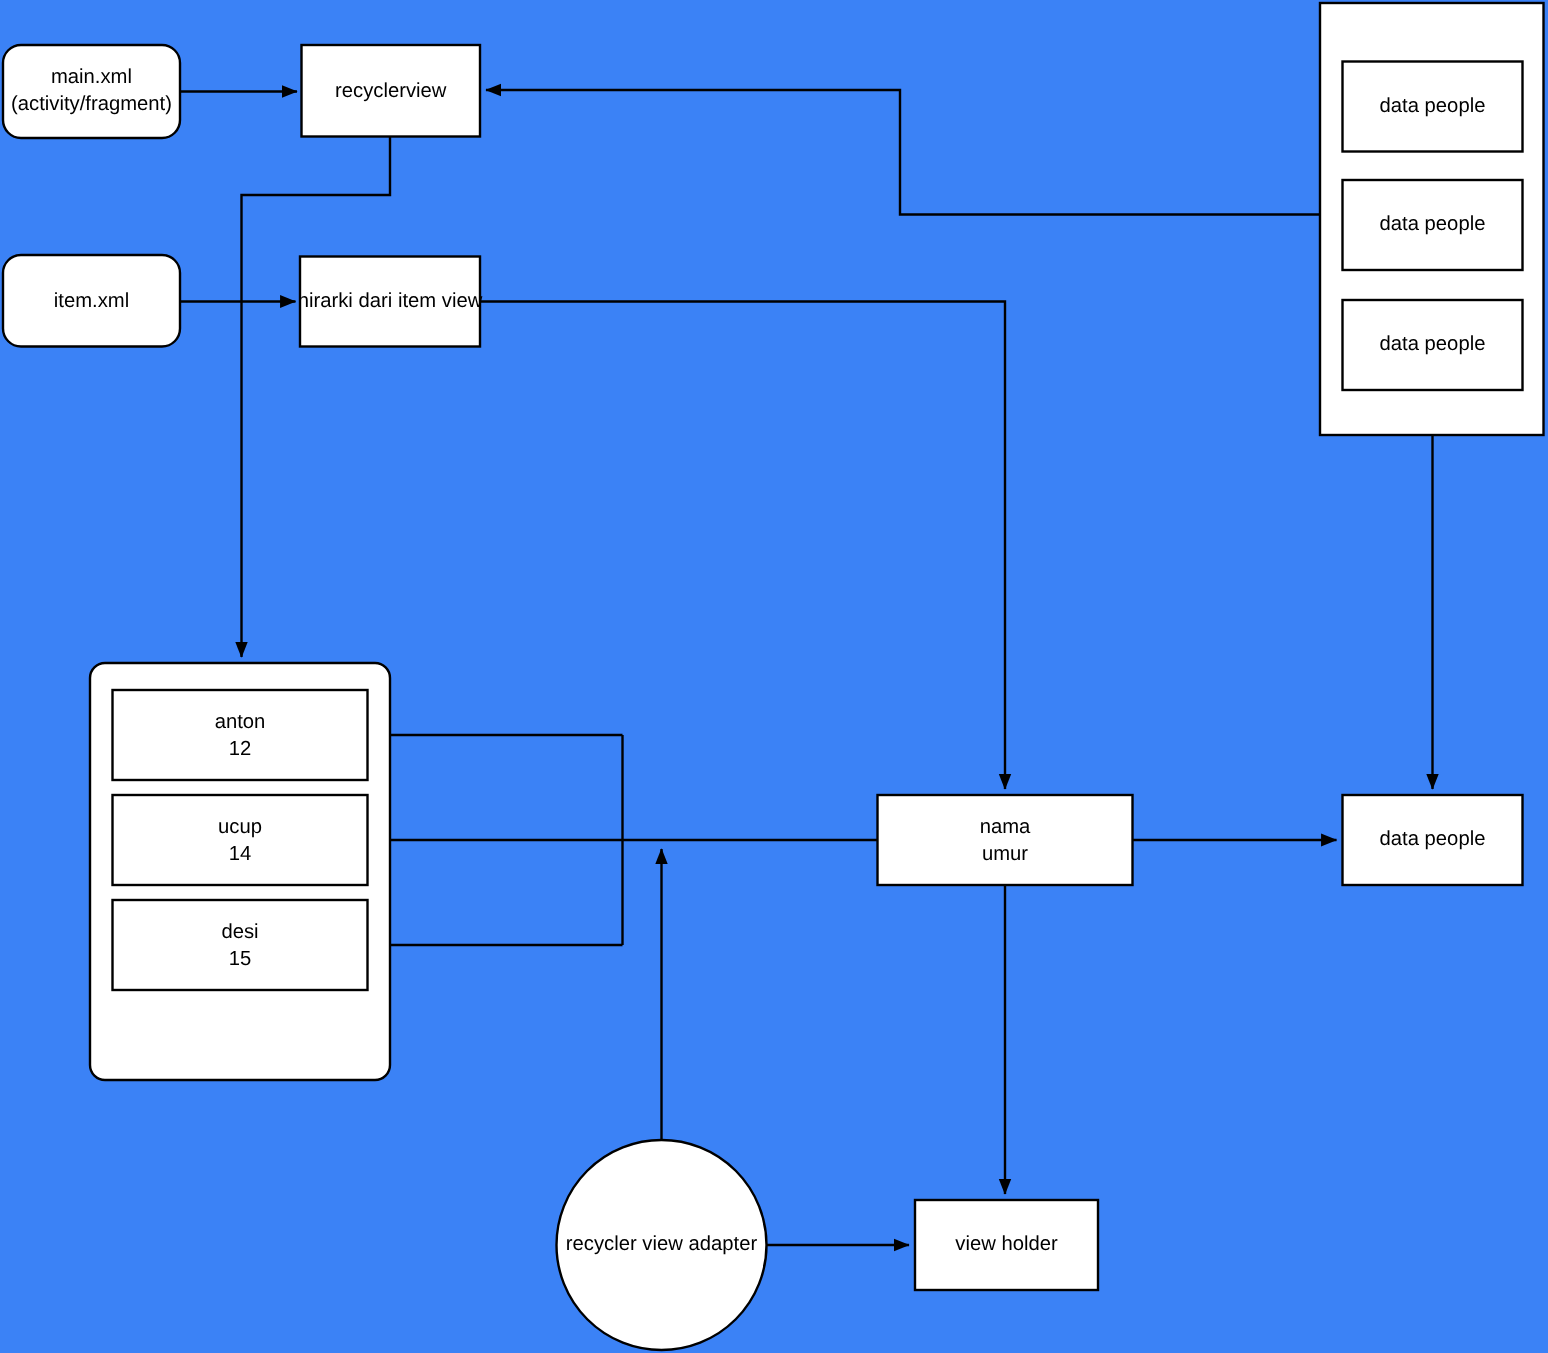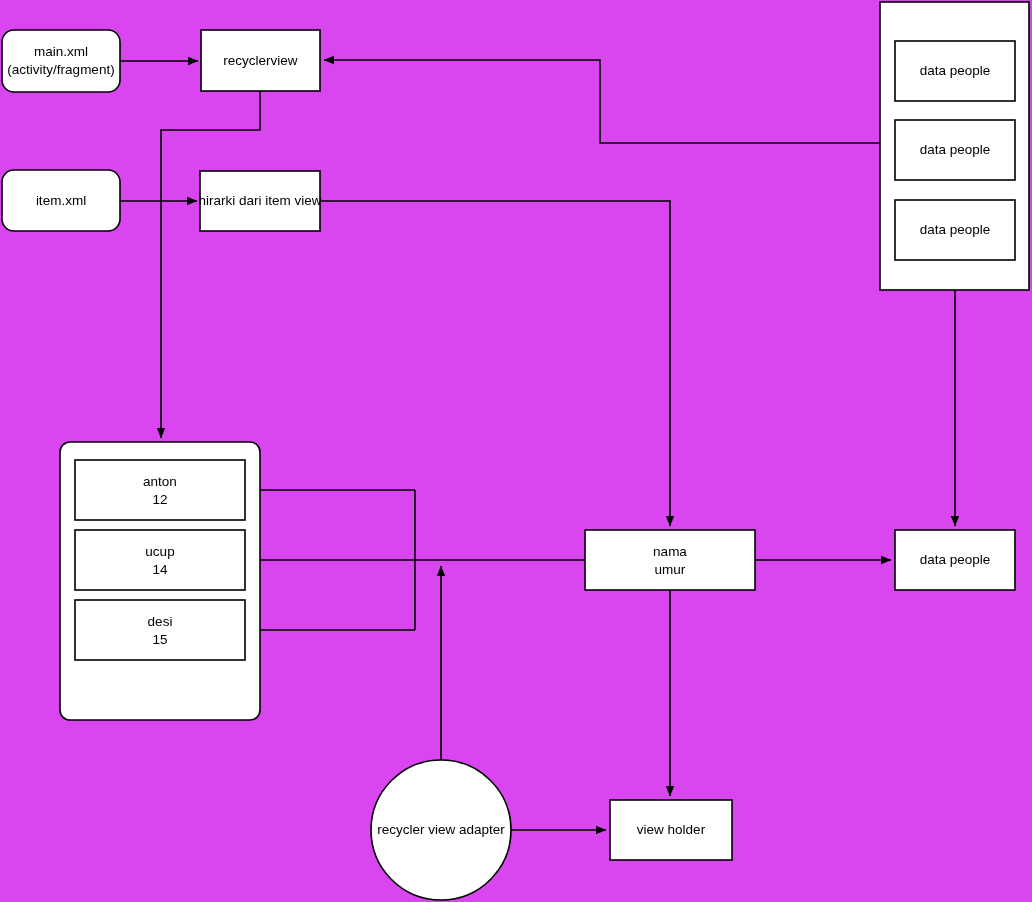--- a/index.html
+++ b/index.html
@@ -11,21 +11,21 @@
   body {
     width: 1032px;
     height: 902px;
     font-family: "Liberation Sans", sans-serif;
     overflow: hidden;
   }
   #canvas {
     position: relative;
     width: 1032px;
     height: 902px;
-    background: #d946ef;
+    background: #3b82f6;
   }
   svg.diagram {
     position: absolute;
     top: 0;
     left: 0;
     width: 1032px;
     height: 902px;
   }
   .shape-rect {
     fill: #ffffff;

